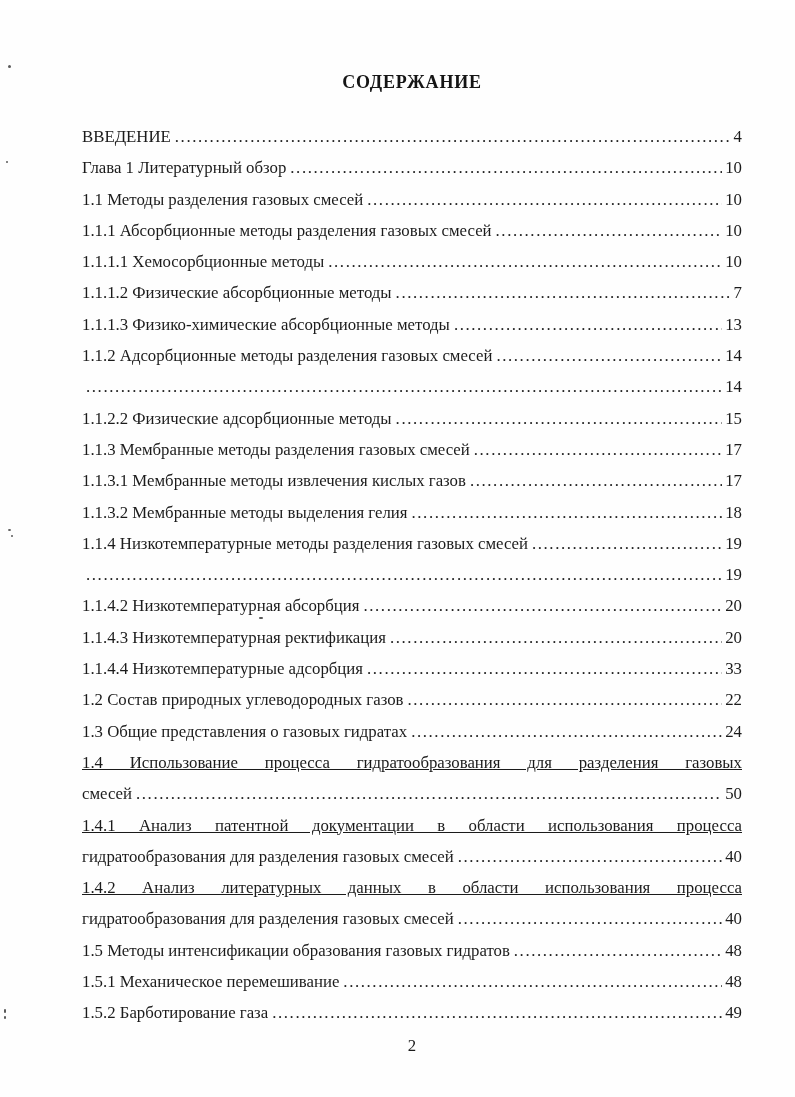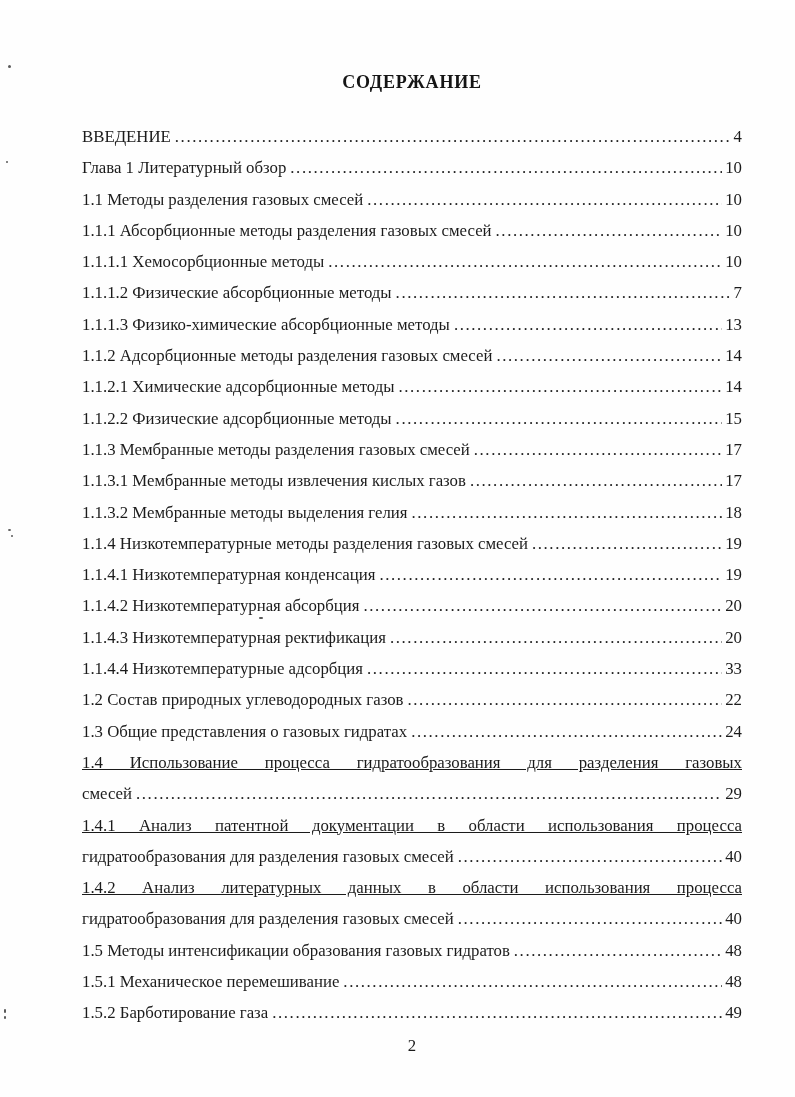--- a/index.html
+++ b/index.html
@@ -120,21 +120,20 @@
           <span class="t">1.1.1.3 Физико-химические абсорбционные методы</span>
           <span class="leader" aria-hidden="true">............................................................................................................................................................................................................................</span>
           <span class="pg">13</span>
         </div>
         <div class="toc-line">
           <span class="t">1.1.2 Адсорбционные методы разделения газовых смесей</span>
           <span class="leader" aria-hidden="true">............................................................................................................................................................................................................................</span>
           <span class="pg">14</span>
         </div>
         <div class="toc-line">
-          <span class="t">1.1.2.1 Химические адсорбционные методы</span>
           <span class="leader" aria-hidden="true">............................................................................................................................................................................................................................</span>
           <span class="pg">14</span>
         </div>
         <div class="toc-line">
           <span class="t">1.1.2.2 Физические адсорбционные методы</span>
           <span class="leader" aria-hidden="true">............................................................................................................................................................................................................................</span>
           <span class="pg">15</span>
         </div>
         <div class="toc-line">
           <span class="t">1.1.3 Мембранные методы разделения газовых смесей</span>
@@ -150,21 +149,20 @@
           <span class="t">1.1.3.2 Мембранные методы выделения гелия</span>
           <span class="leader" aria-hidden="true">............................................................................................................................................................................................................................</span>
           <span class="pg">18</span>
         </div>
         <div class="toc-line">
           <span class="t">1.1.4 Низкотемпературные методы разделения газовых смесей</span>
           <span class="leader" aria-hidden="true">............................................................................................................................................................................................................................</span>
           <span class="pg">19</span>
         </div>
         <div class="toc-line">
-          <span class="t">1.1.4.1 Низкотемпературная конденсация</span>
           <span class="leader" aria-hidden="true">............................................................................................................................................................................................................................</span>
           <span class="pg">19</span>
         </div>
         <div class="toc-line">
           <span class="t">1.1.4.2 Низкотемпературная абсорбция</span>
           <span class="leader" aria-hidden="true">............................................................................................................................................................................................................................</span>
           <span class="pg">20</span>
         </div>
         <div class="toc-line">
           <span class="t">1.1.4.3 Низкотемпературная ректификация</span>
@@ -183,21 +181,21 @@
         </div>
         <div class="toc-line">
           <span class="t">1.3 Общие представления о газовых гидратах</span>
           <span class="leader" aria-hidden="true">............................................................................................................................................................................................................................</span>
           <span class="pg">24</span>
         </div>
         <div class="toc-line wrap">1.4 Использование процесса гидратообразования для разделения газовых</div>
         <div class="toc-line">
           <span class="t">смесей</span>
           <span class="leader" aria-hidden="true">............................................................................................................................................................................................................................</span>
-          <span class="pg">29</span>
+          <span class="pg">50</span>
         </div>
         <div class="toc-line wrap">1.4.1 Анализ патентной документации в области использования процесса</div>
         <div class="toc-line">
           <span class="t">гидратообразования для разделения газовых смесей</span>
           <span class="leader" aria-hidden="true">............................................................................................................................................................................................................................</span>
           <span class="pg">40</span>
         </div>
         <div class="toc-line wrap">1.4.2 Анализ литературных данных в области использования процесса</div>
         <div class="toc-line">
           <span class="t">гидратообразования для разделения газовых смесей</span>

